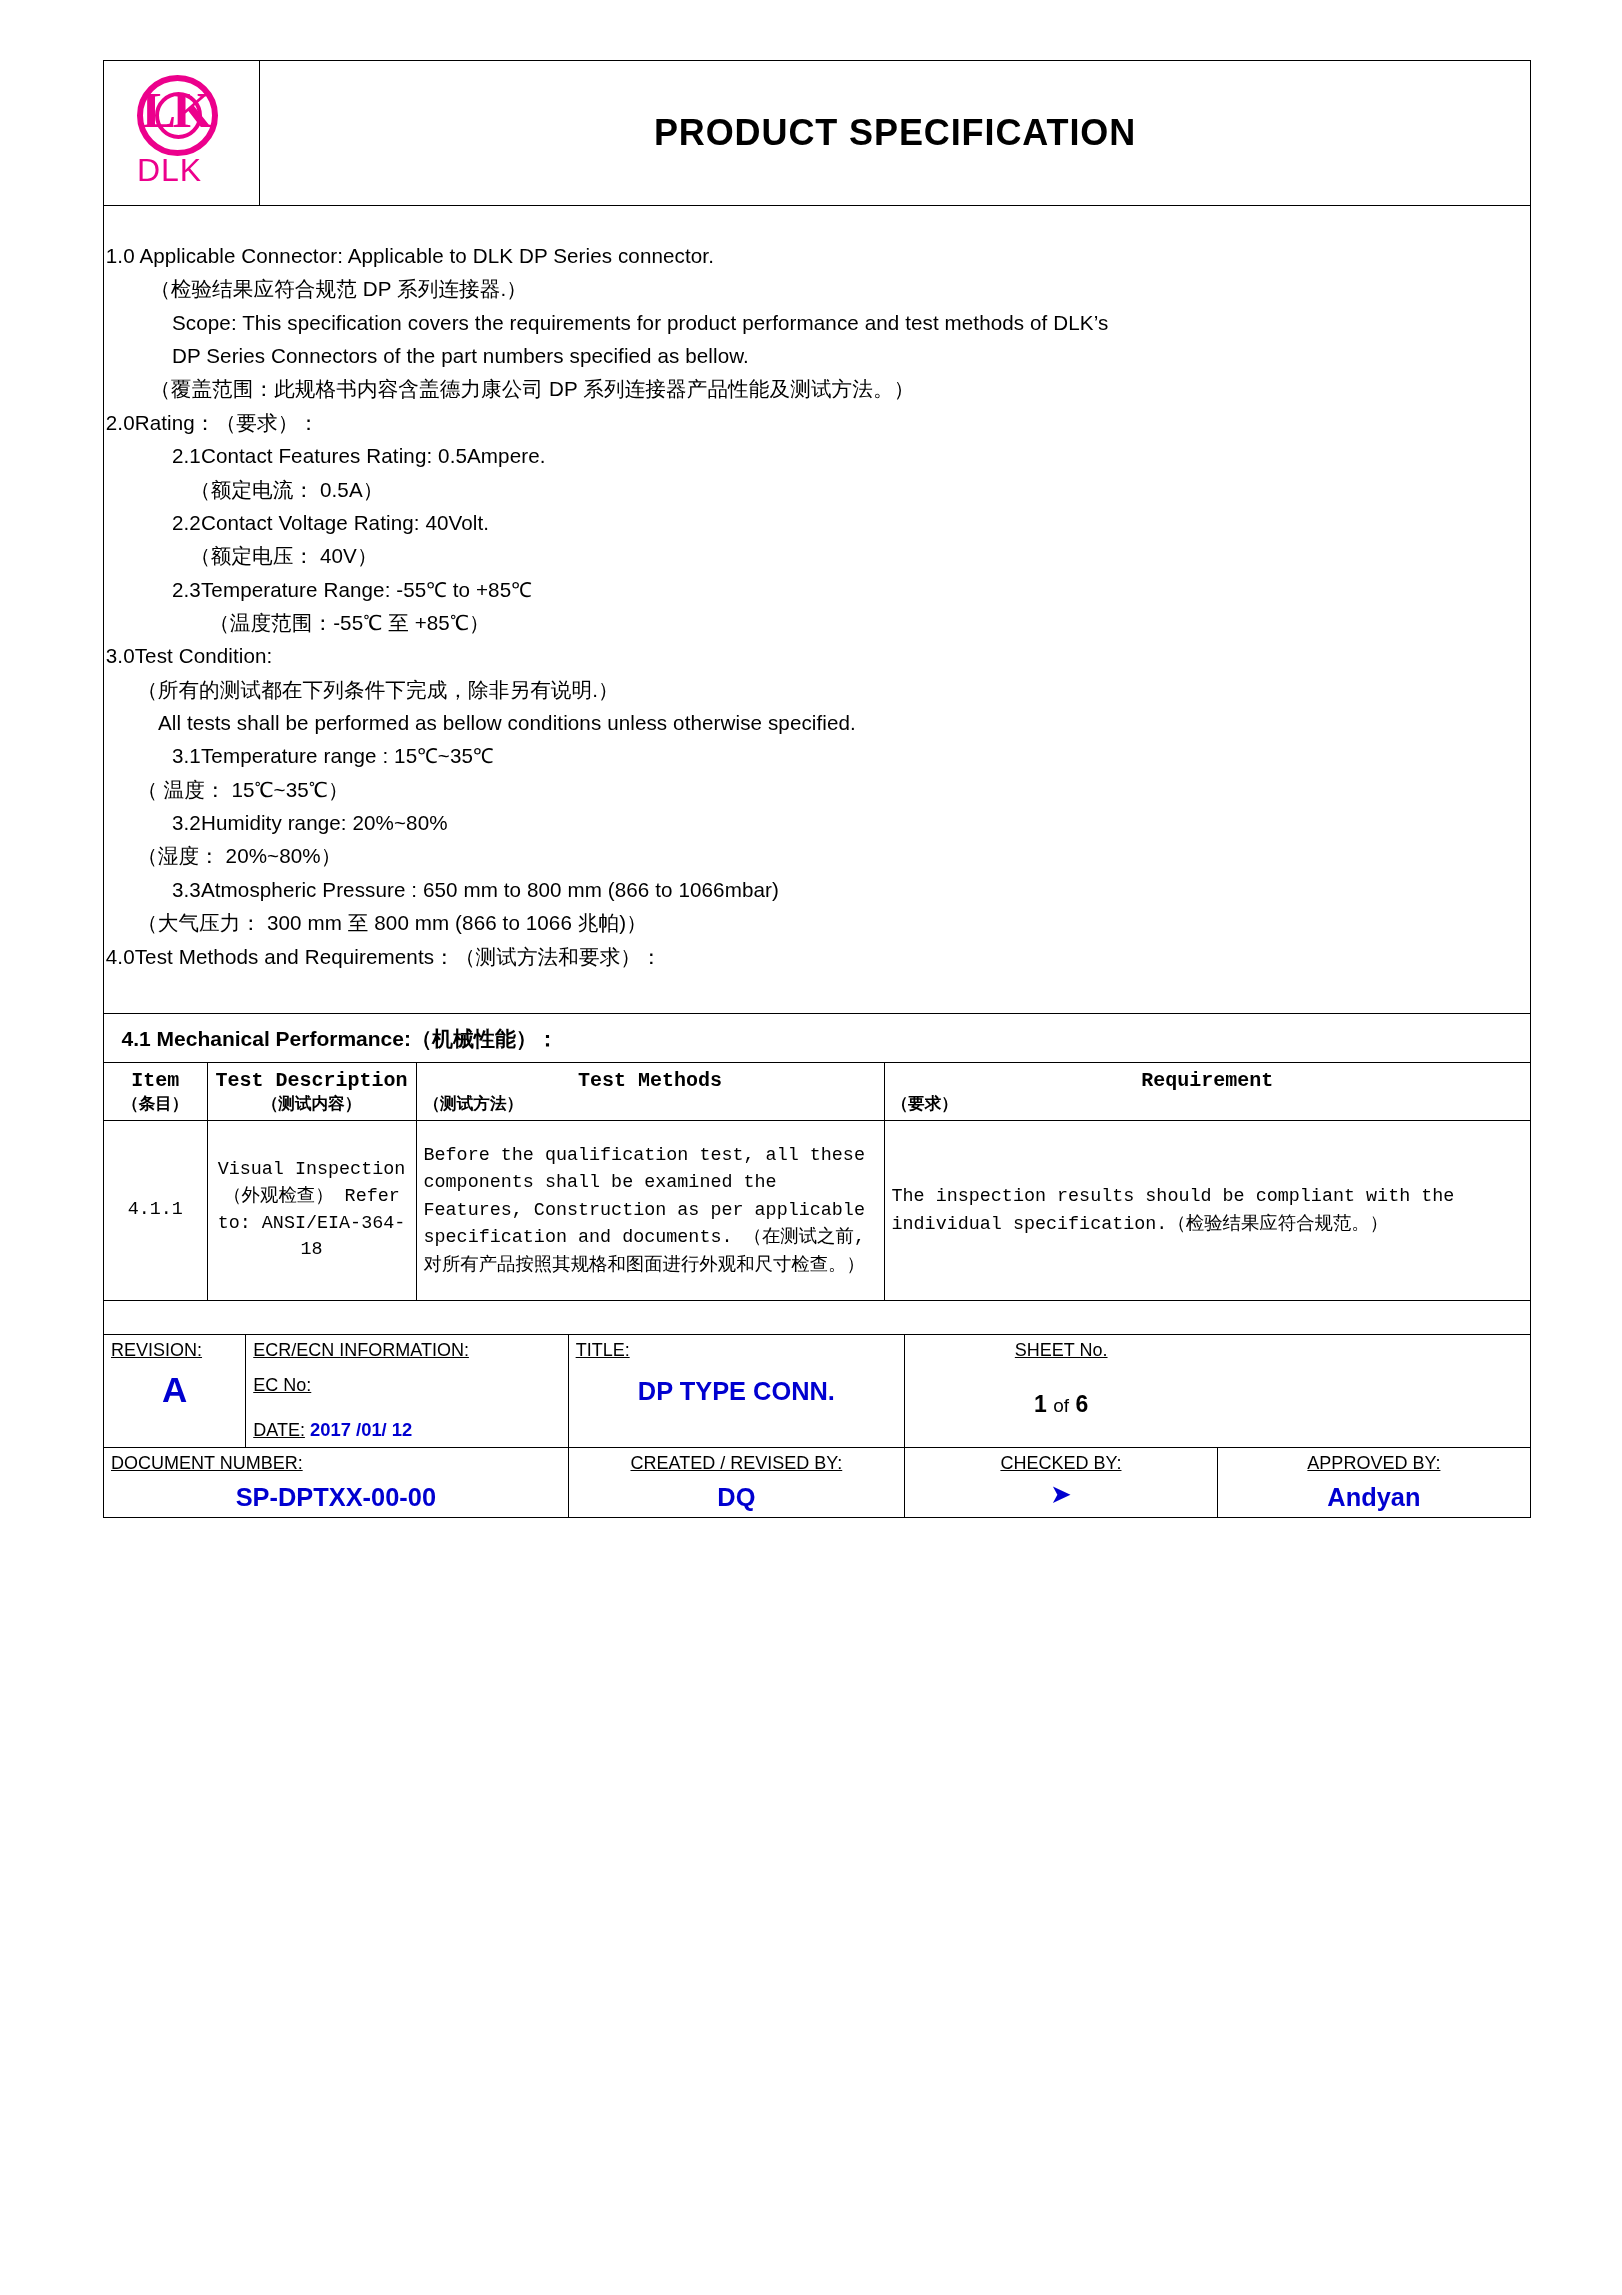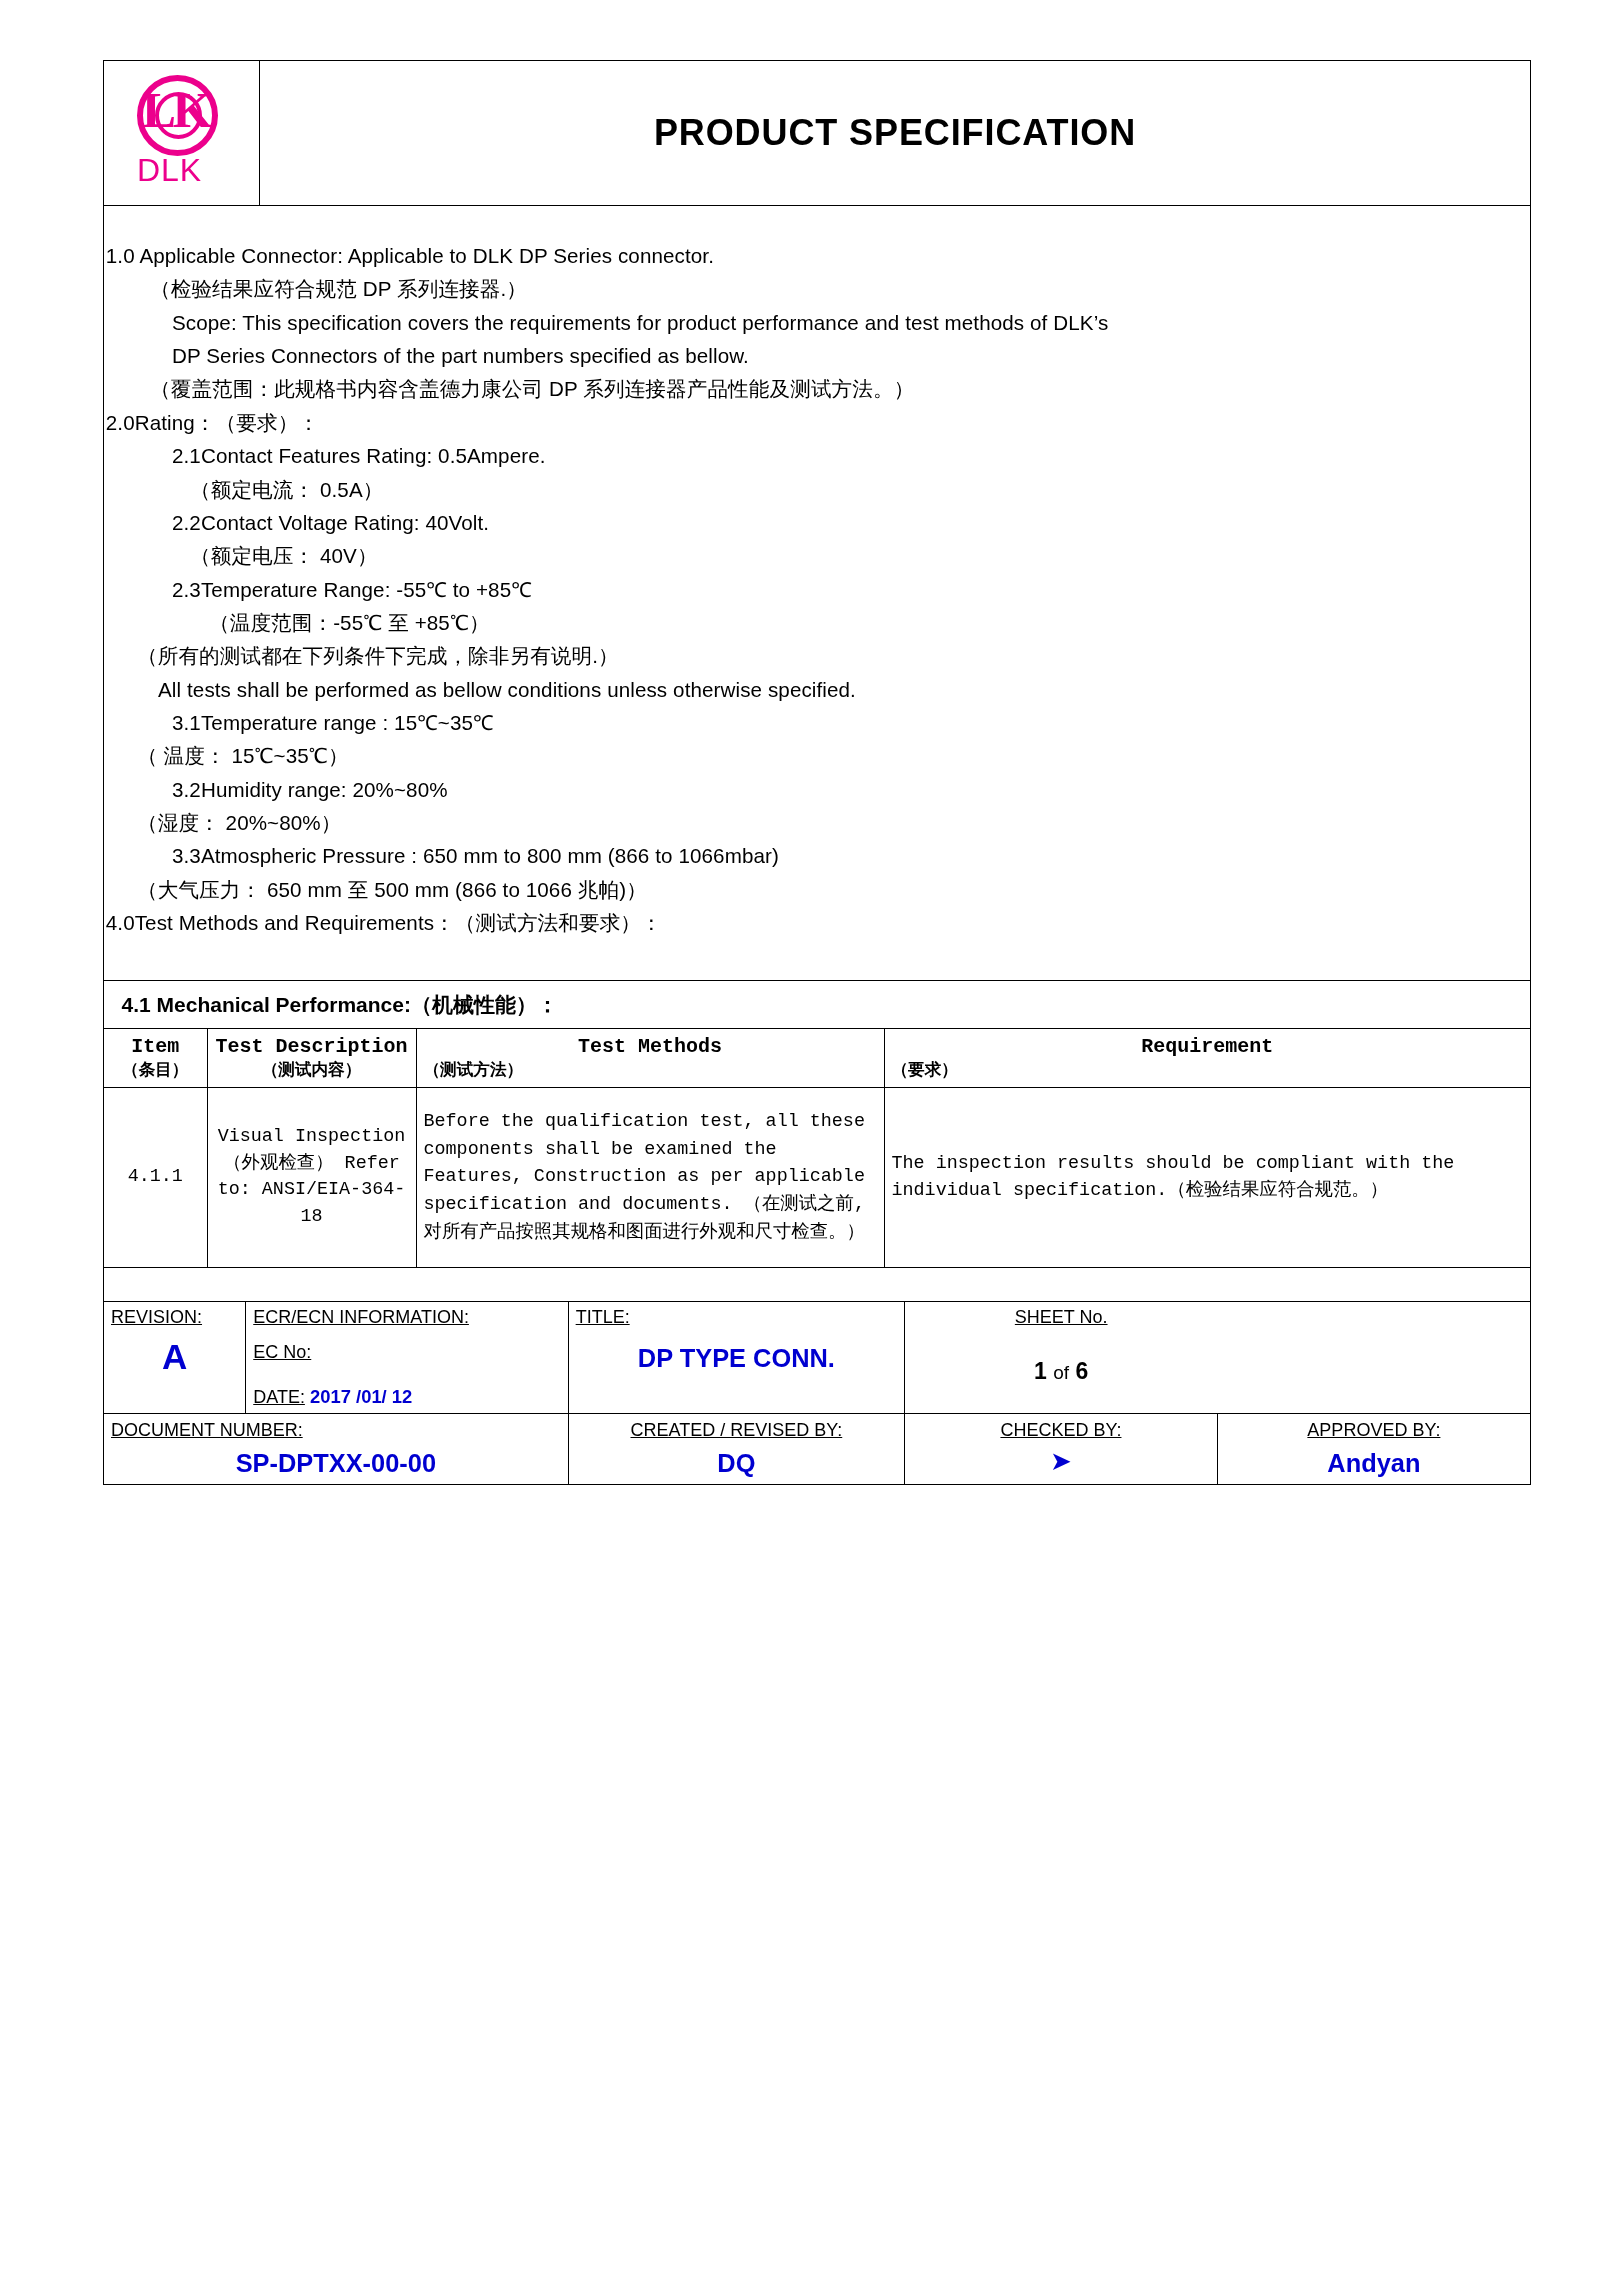--- a/index.html
+++ b/index.html
@@ -211,28 +211,29 @@
       <div class="line i2">Scope: This specification covers the requirements for product performance and test methods of DLK’s</div>
       <div class="line i2">DP Series Connectors of the part numbers specified as bellow.</div>
       <div class="line i1">（覆盖范围：此规格书内容含盖德力康公司 DP 系列连接器产品性能及测试方法。）</div>
       <div class="line i0">2.0Rating：（要求）：</div>
       <div class="line i2">2.1Contact Features Rating: 0.5Ampere.</div>
       <div class="line i3">（额定电流： 0.5A）</div>
       <div class="line i2">2.2Contact Voltage Rating: 40Volt.</div>
       <div class="line i3">（额定电压： 40V）</div>
       <div class="line i2">2.3Temperature Range: -55℃ to +85℃</div>
       <div class="line i4">（温度范围：-55℃ 至 +85℃）</div>
+      <div class="line i0">3.0Test Condition:</div>
       <div class="line i5">（所有的测试都在下列条件下完成，除非另有说明.）</div>
       <div class="line i6">All tests shall be performed as bellow conditions unless otherwise specified.</div>
       <div class="line i2">3.1Temperature range : 15℃~35℃</div>
       <div class="line i5">（ 温度： 15℃~35℃）</div>
       <div class="line i2">3.2Humidity range: 20%~80%</div>
       <div class="line i5">（湿度： 20%~80%）</div>
       <div class="line i2">3.3Atmospheric Pressure : 650 mm to 800 mm (866 to 1066mbar)</div>
-      <div class="line i5">（大气压力： 650 mm 至 500 mm (866 to 1066 兆帕)）</div>
+      <div class="line i5">（大气压力： 300 mm 至 800 mm (866 to 1066 兆帕)）</div>
       <div class="line i0">4.0Test Methods and Requirements：（测试方法和要求）：</div>
     </div>
 
     <div class="mech-block">
       <div class="mech-head">4.1 Mechanical Performance:（机械性能）：</div>
       <table class="mech">
         <tbody>
             <tr>
           <th class="col-item">
             <div class="th-main">Item</div>

